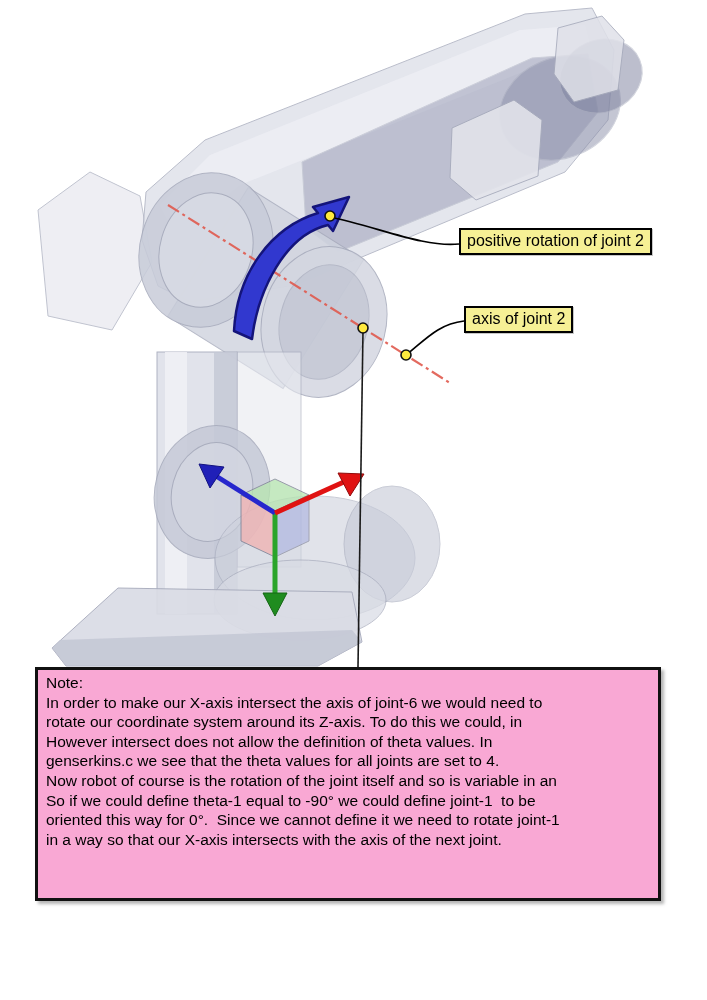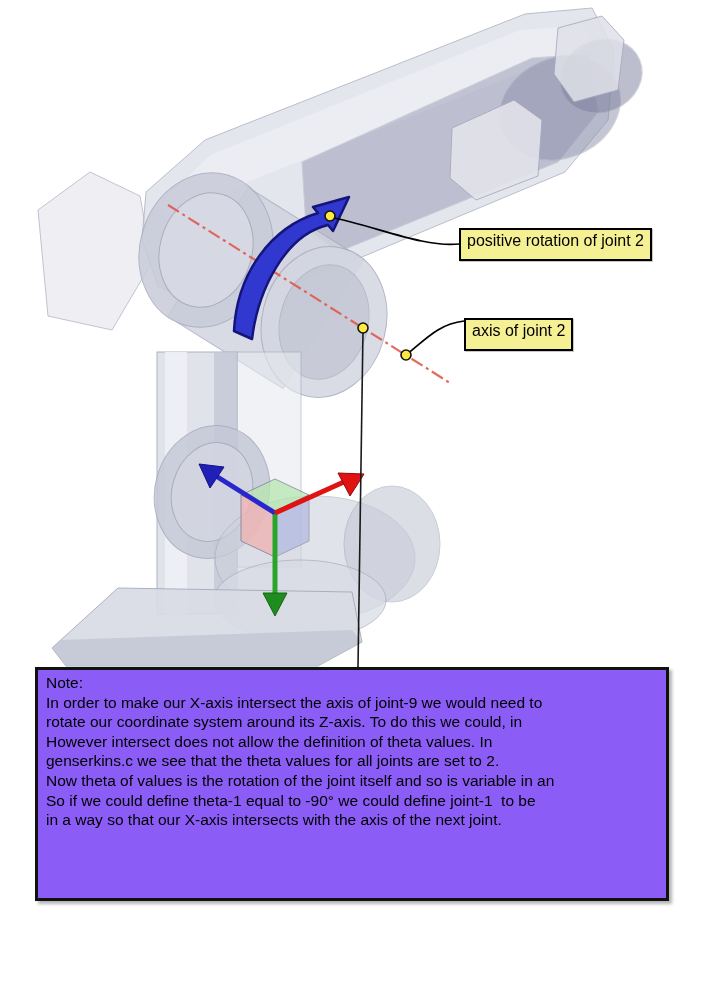--- a/index.html
+++ b/index.html
@@ -9,33 +9,33 @@
     font-family:"Liberation Sans", sans-serif;
   }
   #scene{position:absolute;left:0;top:0;width:707px;height:1000px;}
   .callout{
     position:absolute;
     background:#f6f095;
     border:2px solid #000;
     color:#000;
     font-size:16px;
     line-height:22px;
-    padding:0 6px 7px 6px;
+    padding:0 6px 1px 6px;
     white-space:nowrap;
     box-shadow:1px 1px 0 rgba(130,130,130,.45);
   }
   #callout-rotation{left:459px;top:228px;}
-  #callout-axis{left:464px;top:318px;}
+  #callout-axis{left:464px;top:306px;}
   #note-box{
     position:absolute;
     left:35px;top:667px;
     width:612px;height:222px;
-    background:#8b5cf6;
+    background:#f9a8d4;
     border:3px solid #111;
-    padding:3px 8px 3px 8px;
+    padding:3px 0 3px 8px;
     box-shadow:3px 3px 3px rgba(120,120,120,.55);
   }
   .note-line{
     font-size:15.5px;
     line-height:19.6px;
     color:#000;
     white-space:pre;
   }
 </style>
 </head>
@@ -115,20 +115,21 @@
     <circle cx="406" cy="355" r="5" fill="#ffe93e" stroke="#111" stroke-width="1.6"></circle>
   </g>
 </svg>
 
 <div class="callout" id="callout-rotation">positive rotation of joint 2</div>
 
 <div class="callout" id="callout-axis">axis of joint 2</div>
 
 <div id="note-box">
   <div class="note-line">Note:</div>
-  <div class="note-line">In order to make our X-axis intersect the axis of joint-9 we would need to</div>
+  <div class="note-line">In order to make our X-axis intersect the axis of joint-6 we would need to</div>
   <div class="note-line">rotate our coordinate system around its Z-axis. To do this we could, in</div>
   <div class="note-line">However intersect does not allow the definition of theta values. In</div>
-  <div class="note-line">genserkins.c we see that the theta values for all joints are set to 2.</div>
-  <div class="note-line">Now theta of values is the rotation of the joint itself and so is variable in an</div>
+  <div class="note-line">genserkins.c we see that the theta values for all joints are set to 4.</div>
+  <div class="note-line">Now robot of course is the rotation of the joint itself and so is variable in an</div>
   <div class="note-line">So if we could define theta-1 equal to -90° we could define joint-1  to be</div>
+  <div class="note-line">oriented this way for 0°.  Since we cannot define it we need to rotate joint-1</div>
   <div class="note-line">in a way so that our X-axis intersects with the axis of the next joint.</div>
 </div>
 
 </body></html>

